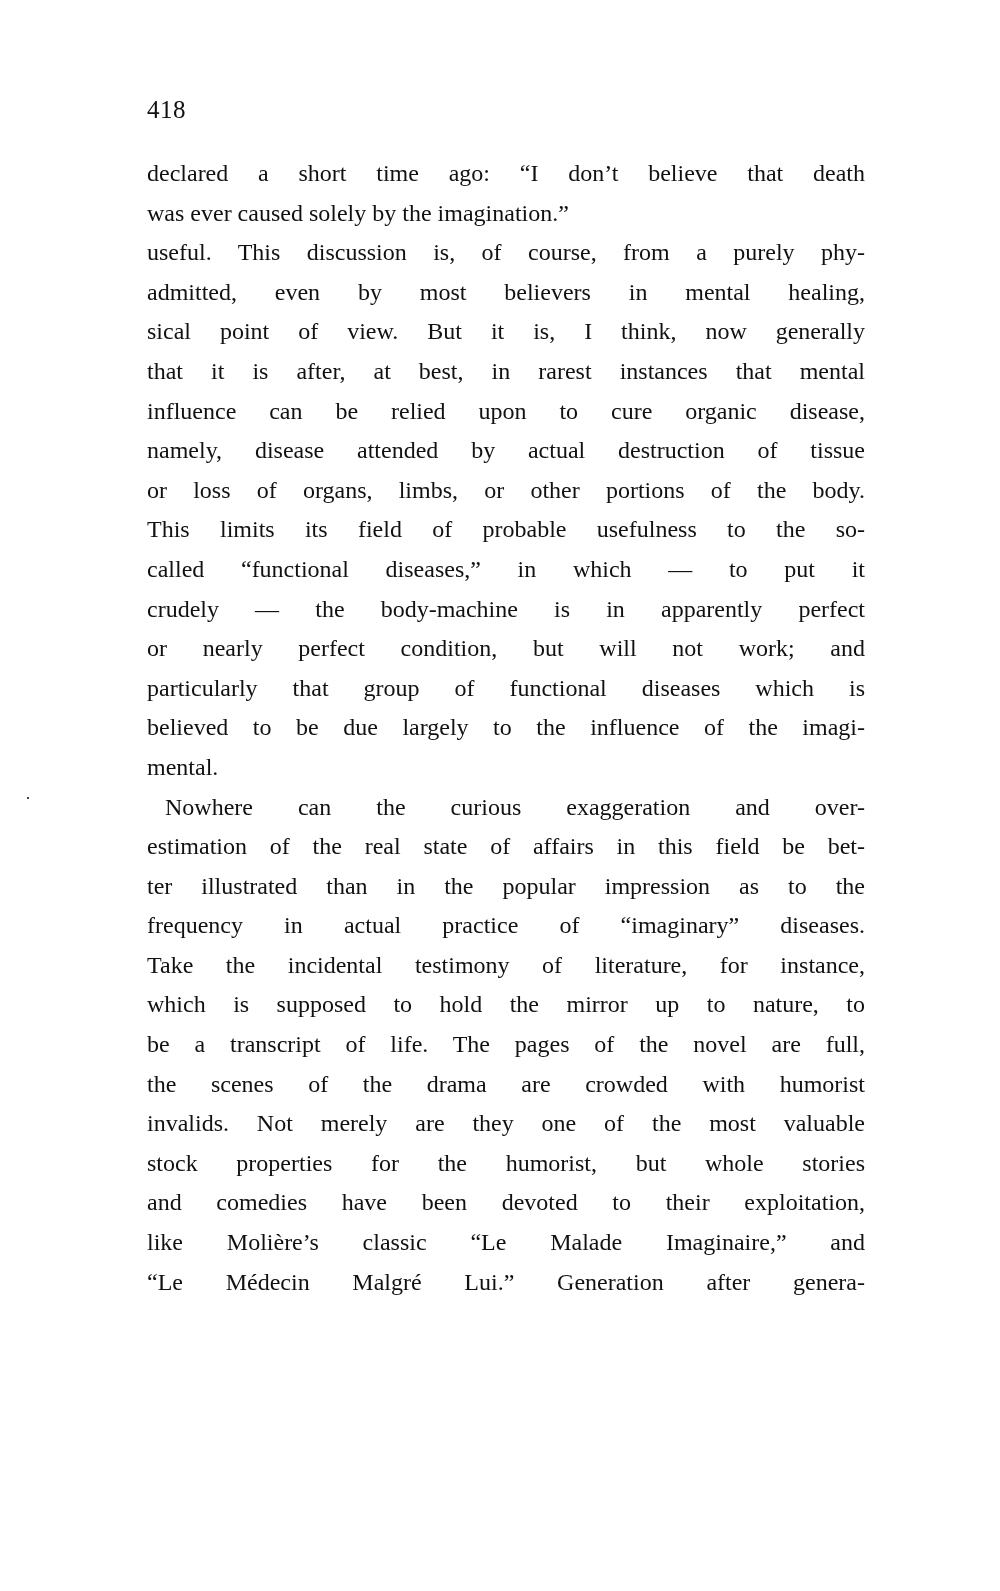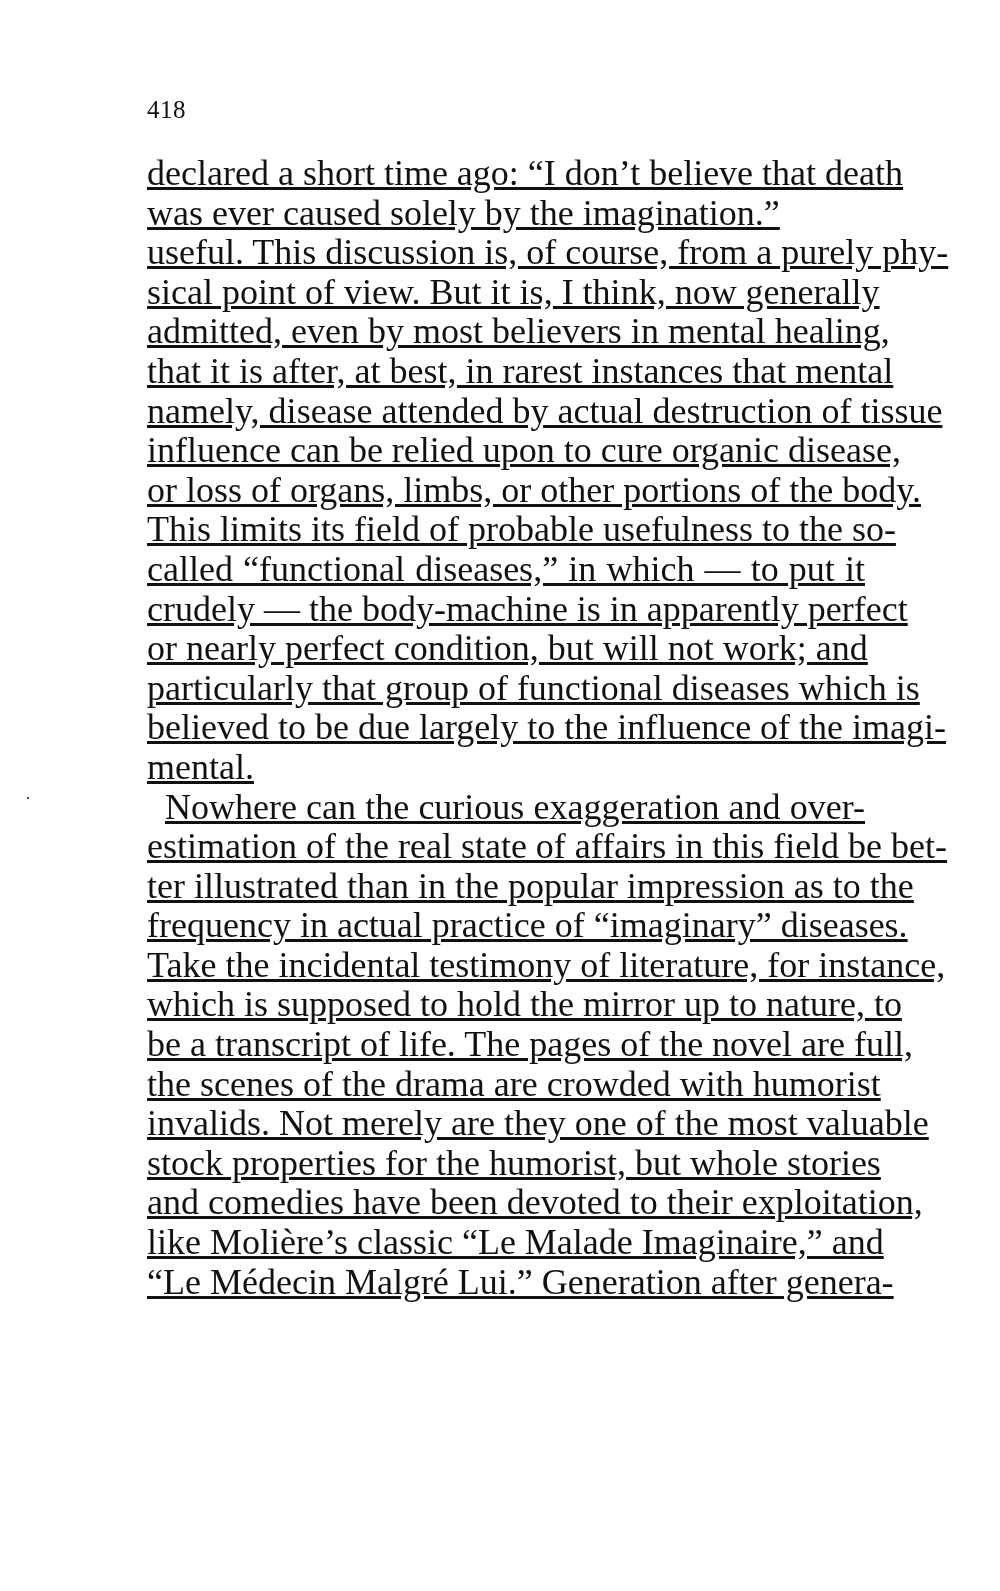--- a/index.html
+++ b/index.html
@@ -33,24 +33,23 @@
       top: 0;
     }
     .running-title {
       position: absolute;
       left: 170px;
       top: 0;
       letter-spacing: 1.2px;
     }
     .body-text {
       margin-top: 18px;
-      font-size: 36px;
+      font-size: 24px;
       line-height: 39.6px;
       text-align: justify;
-      text-decoration: underline;
     }
     .line {
       display: block;
       white-space: nowrap;
       text-align: justify;
       text-align-last: justify;
       height: 39.6px;
     }
     .line.last {
       text-align-last: left;
@@ -77,25 +76,25 @@
 
   <div class="body-text">
 
     <div class="paragraph">
       <span class="line">declared a short time ago: “I don’t believe that death</span>
       <span class="line last">was ever caused solely by the imagination.”</span>
     </div>
 
     <div class="paragraph">
       <span class="line">useful. This discussion is, of course, from a purely phy-</span>
+      <span class="line">admitted, even by most believers in mental healing,</span>
       <span class="line">sical point of view. But it is, I think, now generally</span>
-      <span class="line">admitted, even by most believers in mental healing,</span>
       <span class="line">that it is after, at best, in rarest instances that mental</span>
+      <span class="line">influence can be relied upon to cure organic disease,</span>
       <span class="line">namely, disease attended by actual destruction of tissue</span>
-      <span class="line">influence can be relied upon to cure organic disease,</span>
       <span class="line">or loss of organs, limbs, or other portions of the body.</span>
       <span class="line">This limits its field of probable usefulness to the so-</span>
       <span class="line">called “functional diseases,” in which — to put it</span>
       <span class="line">crudely — the body-machine is in apparently perfect</span>
       <span class="line">or nearly perfect condition, but will not work; and</span>
       <span class="line">particularly that group of functional diseases which is</span>
       <span class="line">believed to be due largely to the influence of the imagi-</span>
       <span class="line last">mental.</span>
     </div>
 

